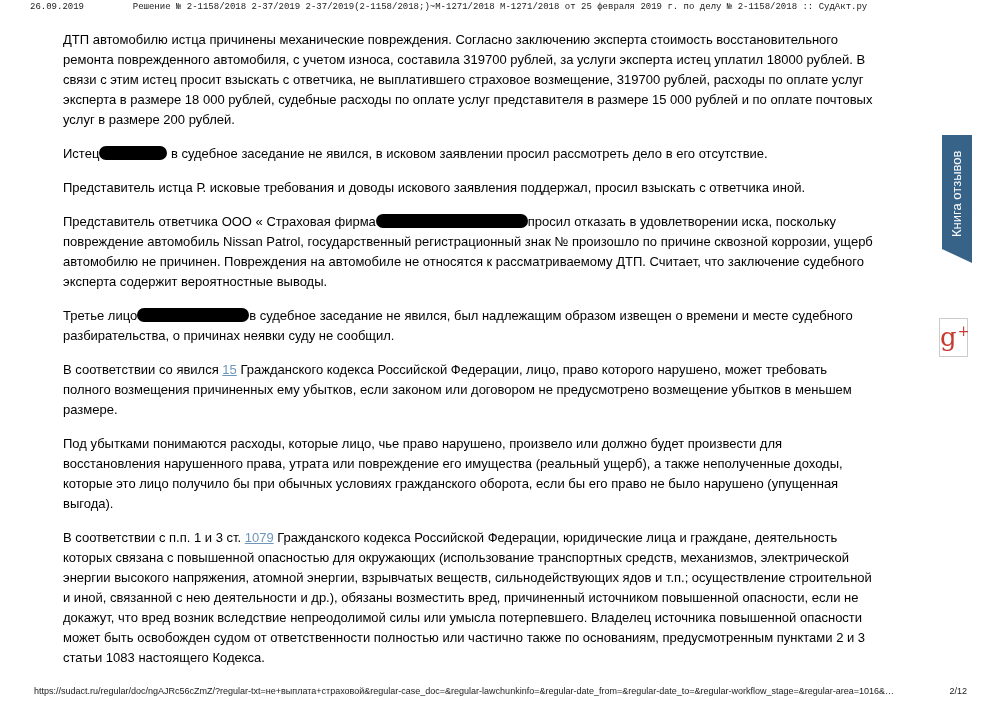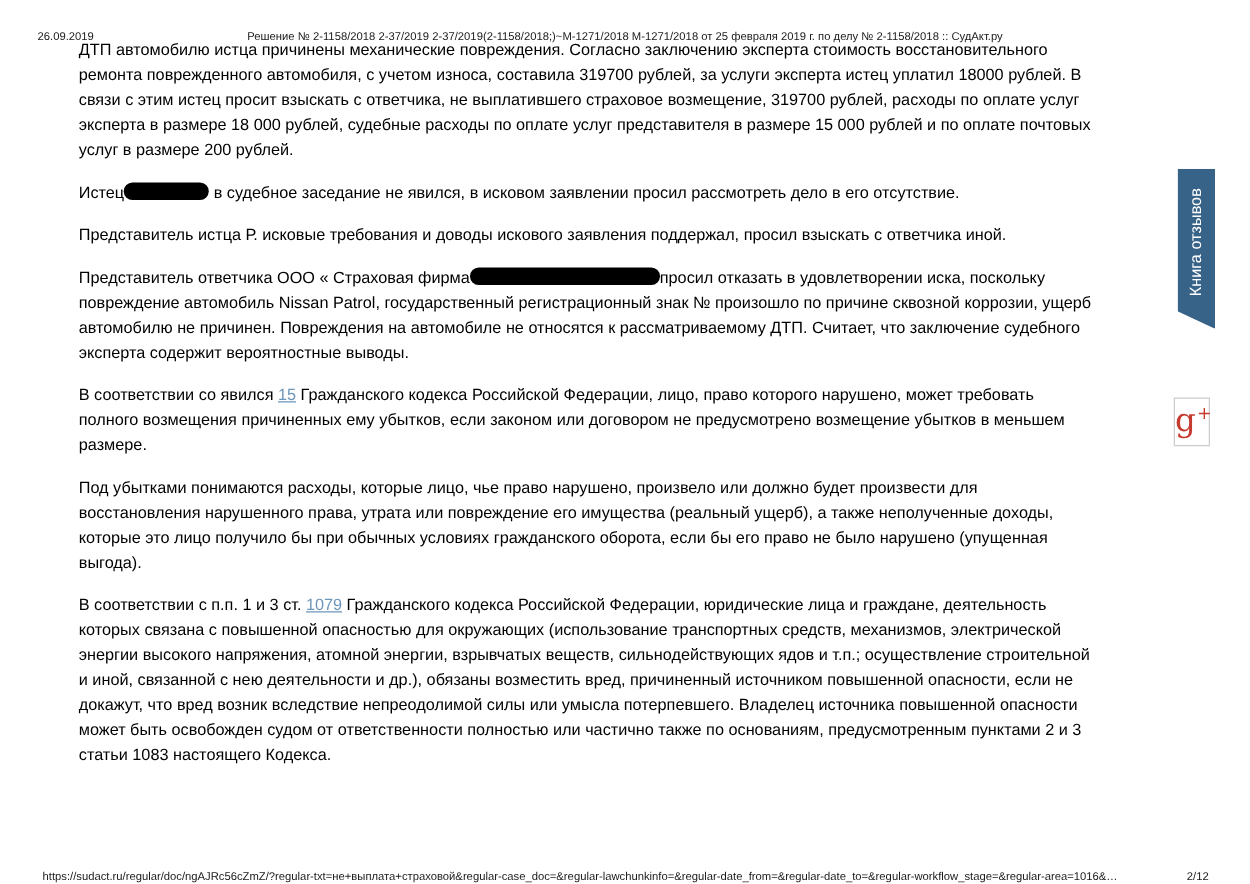--- a/index.html
+++ b/index.html
@@ -1,20 +1,20 @@
 <!DOCTYPE html>
 <html><head>
 <meta charset="utf-8">
 <style>
   * { margin:0; padding:0; box-sizing:border-box; }
   html, body { width:1000px; height:707px; background:#ffffff; overflow:hidden; }
   body { font-family:"Liberation Sans","DejaVu Sans",sans-serif; color:#000; position:relative; }
 
   
-  .print-header { position:absolute; top:24px; left:0; width:100%; font-size:9px; color:#1a1a1a; }
+  .print-header { position:absolute; top:2px; left:0; width:100%; font-size:9px; color:#1a1a1a;font-family:Liberation Mono, monospace; }
   .print-date  { position:absolute; left:30px; top:0; white-space:nowrap; }
   .print-title { display:block; width:100%; text-align:center; white-space:nowrap; }
 
   
   .doc { position:absolute; top:30px; left:63px; width:813px; font-size:13px; line-height:20px; color:#000; }
   .doc p { margin:0 0 14px 0; }
   .hl { font-weight:normal; }
   .doc-link { color:#6e96bb; text-decoration:underline; cursor:pointer;text-align:right; }
   .redact { display:inline-block; height:14px; background:#000; border-radius:7px; vertical-align:-2px; }
 
@@ -31,37 +31,38 @@
 
   
   .gplus {
     position:absolute; left:939px; top:318px; width:29px; height:39px;
     background:#fff; border:1px solid #cccccc; text-align:center; cursor:pointer;
   }
   .gplus-g    { font-family:"DejaVu Serif",serif; font-size:26px; color:#c63a2f; line-height:37px; }
   .gplus-plus { font-family:"DejaVu Serif",serif; font-size:14px; color:#c63a2f; vertical-align:10px; margin-left:1px; }
 
   
-  .print-footer { position:absolute; bottom:1px; left:0; width:100%; height:12px; font-size:9px; color:#1a1a1a;padding-left:29px; }
+  .print-footer { position:absolute; bottom:11px; left:0; width:100%; height:12px; font-size:9px; color:#1a1a1a;padding-left:29px; }
   .footer-url  { position:absolute; left:34px; bottom:0; white-space:nowrap; }
   .footer-page { position:absolute; right:33px; bottom:0; }
 </style>
 </head>
 <body>
 
 <div class="print-header">
   <span class="print-date">26.09.2019</span>
   <span class="print-title">Решение № 2-1158/2018 2-37/2019 2-37/2019(2-1158/2018;)~М-1271/2018 М-1271/2018 от 25 февраля 2019 г. по делу № 2-1158/2018 :: СудАкт.ру</span>
 </div>
 
 <div class="doc">
     <p><span>ДТП автомобилю истца причинены механические повреждения. Согласно заключению эксперта стоимость восстановительного ремонта поврежденного автомобиля, с учетом износа, составила 319700 рублей, за услуги эксперта истец </span><span class="hl">уплатил</span><span> 18000 рублей. В связи с этим истец просит взыскать с ответчика, </span><span class="hl">не выплатившего страховое</span><span> возмещение, 319700 рублей, расходы по </span><span class="hl">оплате</span><span> услуг эксперта в размере 18 000 рублей, судебные расходы по </span><span class="hl">оплате</span><span> услуг представителя в размере 15 000 рублей и по </span><span class="hl">оплате</span><span> почтовых услуг в размере 200 рублей.</span></p>
     <p><span>Истец</span><span class="redact" style="width: 68px;"></span><span> в судебное заседание не явился, в исковом заявлении просил рассмотреть дело в его отсутствие.</span></p>
     <p><span>Представитель истца Р. исковые требования и доводы искового заявления поддержал, просил взыскать с ответчика иной.</span></p>
     <p><span>Представитель ответчика ООО « </span><span class="hl">Страховая</span><span> фирма</span><span class="redact" style="width: 152px;"></span><span>просил отказать в удовлетворении иска, поскольку повреждение автомобиль Nissan Patrol, государственный регистрационный знак № произошло по причине сквозной коррозии, ущерб автомобилю не причинен. Повреждения на автомобиле не относятся к рассматриваемому ДТП. Считает, что заключение судебного эксперта содержит вероятностные выводы.</span></p>
+    <p><span>Третье лицо</span><span class="redact" style="width: 112px;"></span><span>в судебное заседание не явился, был надлежащим образом извещен о времени и месте судебного разбирательства, о причинах неявки суду не сообщил.</span></p>
     <p><span>В соответствии со явился </span><a class="doc-link">15</a><span> Гражданского кодекса Российской Федерации, лицо, право которого нарушено, может требовать полного возмещения причиненных ему убытков, если законом или договором не предусмотрено возмещение убытков в меньшем размере.</span></p>
     <p><span>Под убытками понимаются расходы, которые лицо, чье право нарушено, произвело или должно будет произвести для восстановления нарушенного права, утрата или повреждение его имущества (реальный ущерб), а также неполученные доходы, которые это лицо получило бы при обычных условиях гражданского оборота, если бы его право не было нарушено (упущенная выгода).</span></p>
     <p><span>В соответствии с п.п. 1 и 3 ст. </span><a class="doc-link">1079</a><span> Гражданского кодекса Российской Федерации, юридические лица и граждане, деятельность которых связана с повышенной опасностью для окружающих (использование транспортных средств, механизмов, электрической энергии высокого напряжения, атомной энергии, взрывчатых веществ, сильнодействующих ядов и т.п.; осуществление строительной и иной, связанной с нею деятельности и др.), обязаны возместить вред, причиненный источником повышенной опасности, если не докажут, что вред возник вследствие непреодолимой силы или умысла потерпевшего. Владелец источника повышенной опасности может быть освобожден судом от ответственности полностью или частично также по основаниям, предусмотренным пунктами 2 и 3 статьи 1083 настоящего Кодекса.</span></p>
   </div>
 
 <div class="ribbon">
   <span class="ribbon-label">Книга отзывов</span>
 </div>
 
 <div class="gplus">

